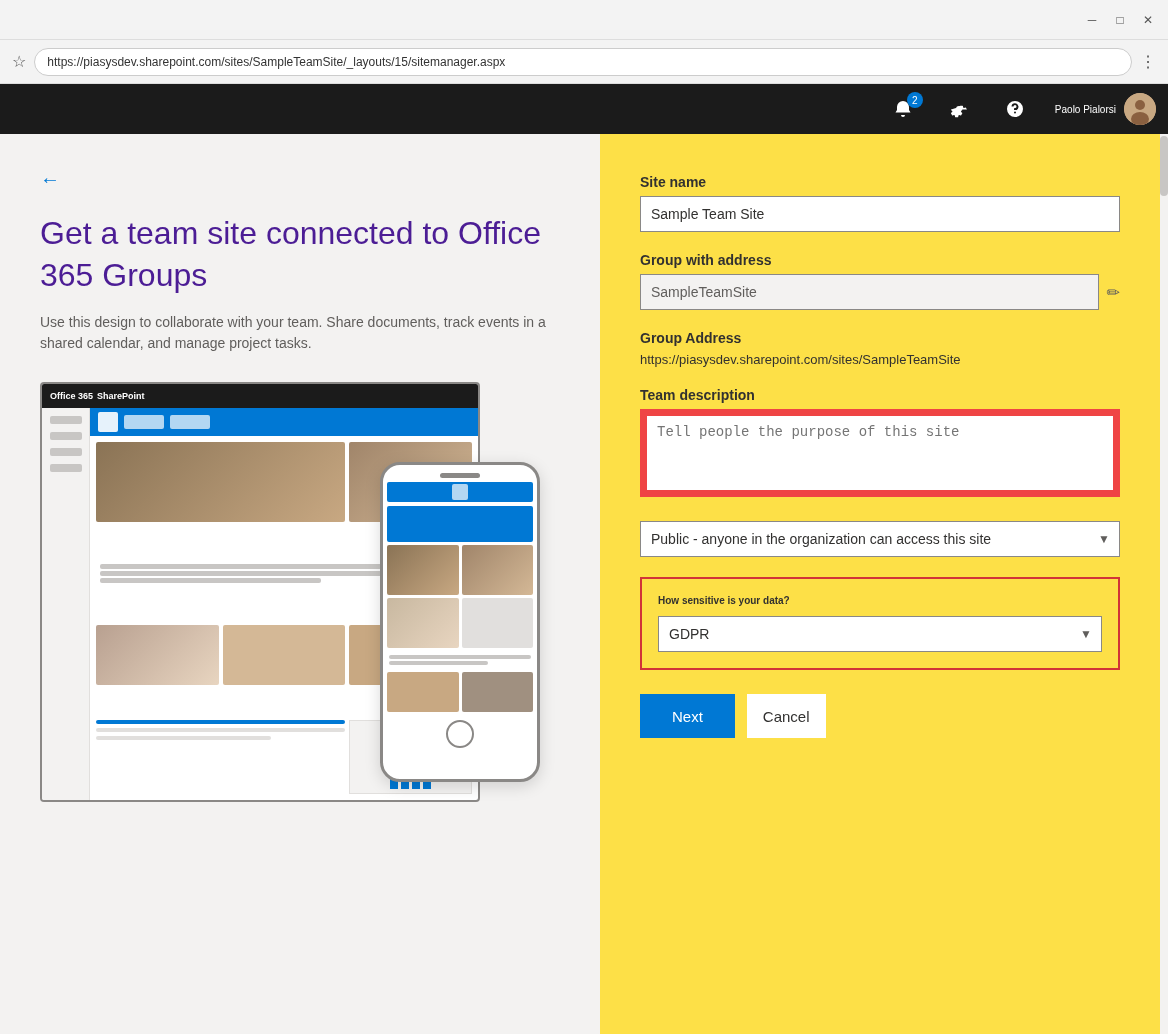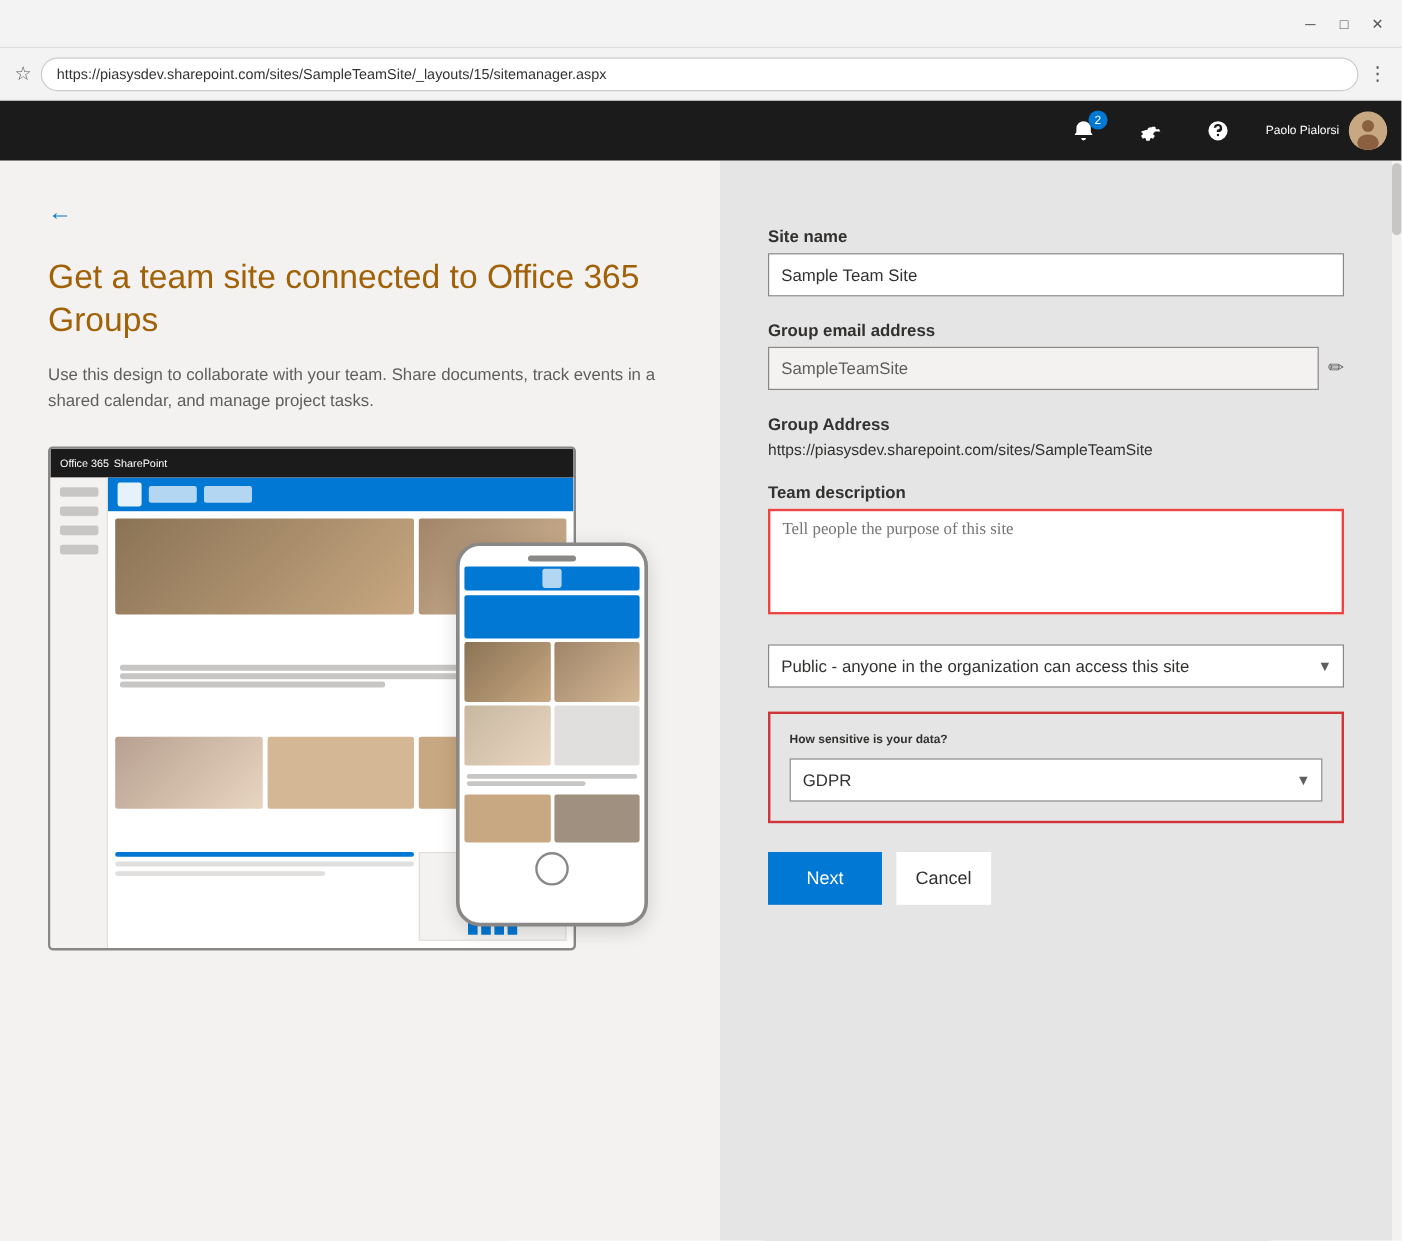--- a/index.html
+++ b/index.html
@@ -114,38 +114,39 @@
       position: relative;
     }
     .back-btn {
       color: #0078d4;
       font-size: 20px;
       cursor: pointer;
       margin-bottom: 24px;
       display: inline-block;
     }
     .panel-title {
-      font-size: 28px;
+      font-size: 32px;
       font-weight: 300;
-      color: #a16207;
+      color: #4c1d95;
       line-height: 1.3;
       margin-bottom: 16px;
     }
     .panel-desc {
       font-size: 14px;
       color: #605e5c;
       line-height: 1.5;
       margin-bottom: 28px;
     }
 
     
     .mockup-area {
       position: relative;
       width: 100%;
       height: 480px;
+      font-weight: bold;
     }
 
     
     .desktop-mockup {
       position: absolute;
       left: 0; top: 0;
       width: 440px;
       height: 420px;
       background: #fff;
       border: 2px solid #8a8886;
@@ -292,23 +293,23 @@
     .phone-home-btn {
       width: 28px; height: 28px;
       border-radius: 50%;
       border: 2px solid #8a8886;
       margin: 8px auto;
     }
 
     
     .right-panel {
       flex: 1;
-      padding: 55px 40px;
+      padding: 40px 40px;
       overflow-y: auto;
-      background: #e5e5e5;
+      background: #fde047;
     }
     .scrollbar {
       width: 8px;
       background: #f3f2f1;
     }
 
     .form-group { margin-bottom: 20px; }
     .form-label {
       font-size: 14px;
       font-weight: 600;
@@ -349,27 +350,27 @@
       color: #323130;
       margin-bottom: 4px;
     }
     .available-badge {
       font-size: 12px;
       color: #107c10;
     }
     .form-textarea {
       width: 100%;
       height: 88px;
-      border: 2px solid #ef4444;
+      border: 7px solid #ef4444;
       padding: 8px 10px;
       font-size: 14px;
       color: #a19f9d;
       outline: none;
       resize: none;
-      font-family: Liberation Serif, serif;
+      font-family: Liberation Mono, monospace;
     }
     .form-select-wrap {
       position: relative;
     }
     .form-select {
       width: 100%;
       height: 36px;
       border: 1px solid #8a8886;
       padding: 0 10px;
       font-size: 14px;
@@ -567,21 +568,21 @@
   </div>
 
   <div class="right-panel">
 
     <div class="form-group">
       <label class="form-label">Site name</label>
       <input class="form-input" type="text" value="Sample Team Site" style="">
     </div>
 
     <div class="form-group">
-      <label class="form-label">Group email address</label>
+      <label class="form-label">Group with address</label>
       <div class="email-row">
         <div class="email-input-wrap">
           <input class="form-input form-input-readonly" type="text" readonly="" value="SampleTeamSite" style="">
         </div>
         <span class="edit-icon">✏</span>
       </div>
     </div>
 
     <div class="form-group">
       <label class="form-label">Group Address</label>

